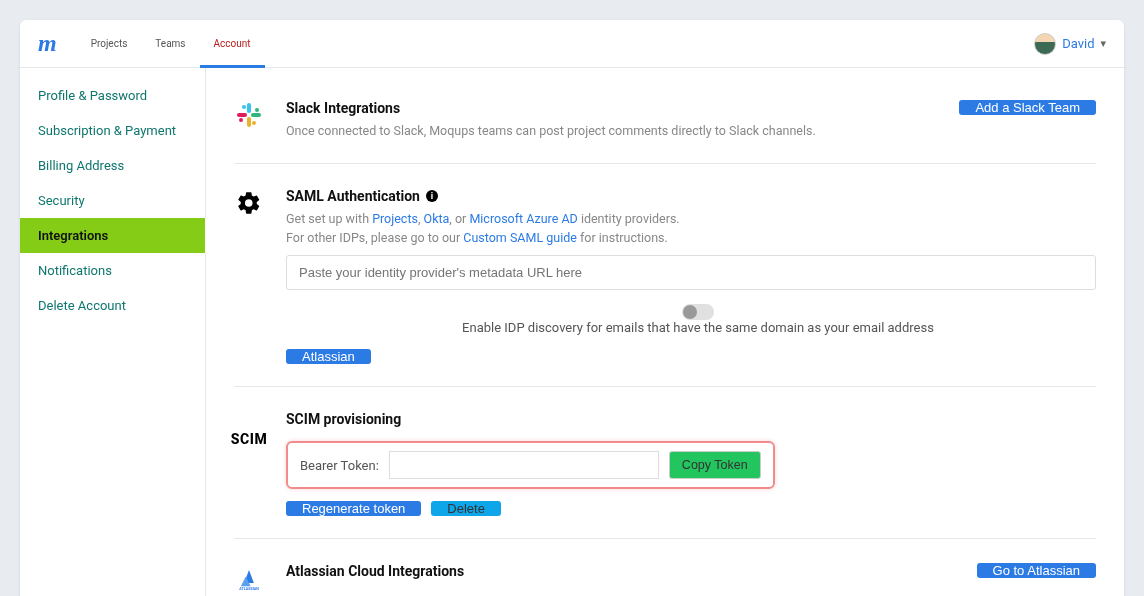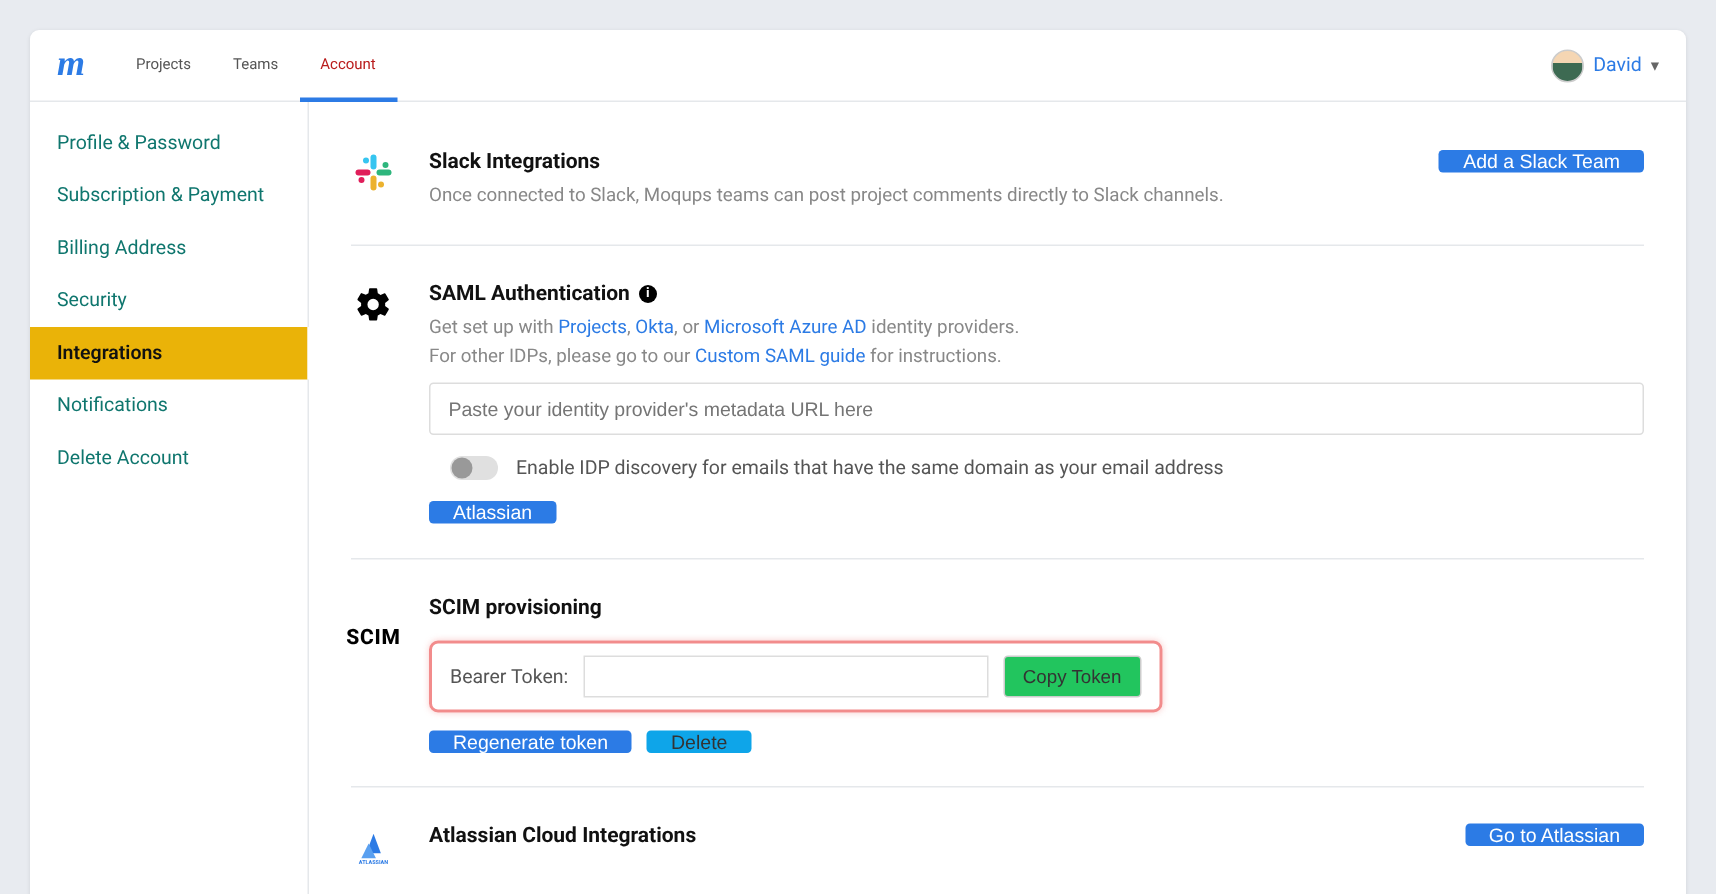--- a/index.html
+++ b/index.html
@@ -75,21 +75,21 @@
     }
     .sidebar-item {
       padding: 10px 18px;
       font-size: 13px;
       color: #0f766e;
       cursor: pointer;
     }
     .sidebar-item.active {
       color: #111;
       font-weight: 600;
-      background: #eab308;
+      background: #84cc16;
       position: relative;
     }
     .sidebar-item.active::before {
       content: '';
       position: absolute;
       right: -1px; top: 0; bottom: 0;
       width: 1px;
       background: #fff;
     }
     .main {
@@ -147,23 +147,23 @@
       border: 1px solid #ddd;
       border-radius: 3px;
       padding: 9px 12px;
       font-size: 13px;
       color: #888;
       margin-top: 8px;
     }
     .toggle-row {
       display: flex;
       align-items: center;
-      gap: 12px;
       margin: 14px 0;
       padding-left: 14px;
+      flex-direction: column;
     }
     .toggle {
       width: 32px; height: 16px;
       background: #e0e0e0;
       border-radius: 10px;
       position: relative;
     }
     .toggle-knob {
       width: 14px; height: 14px;
       background: #999;

